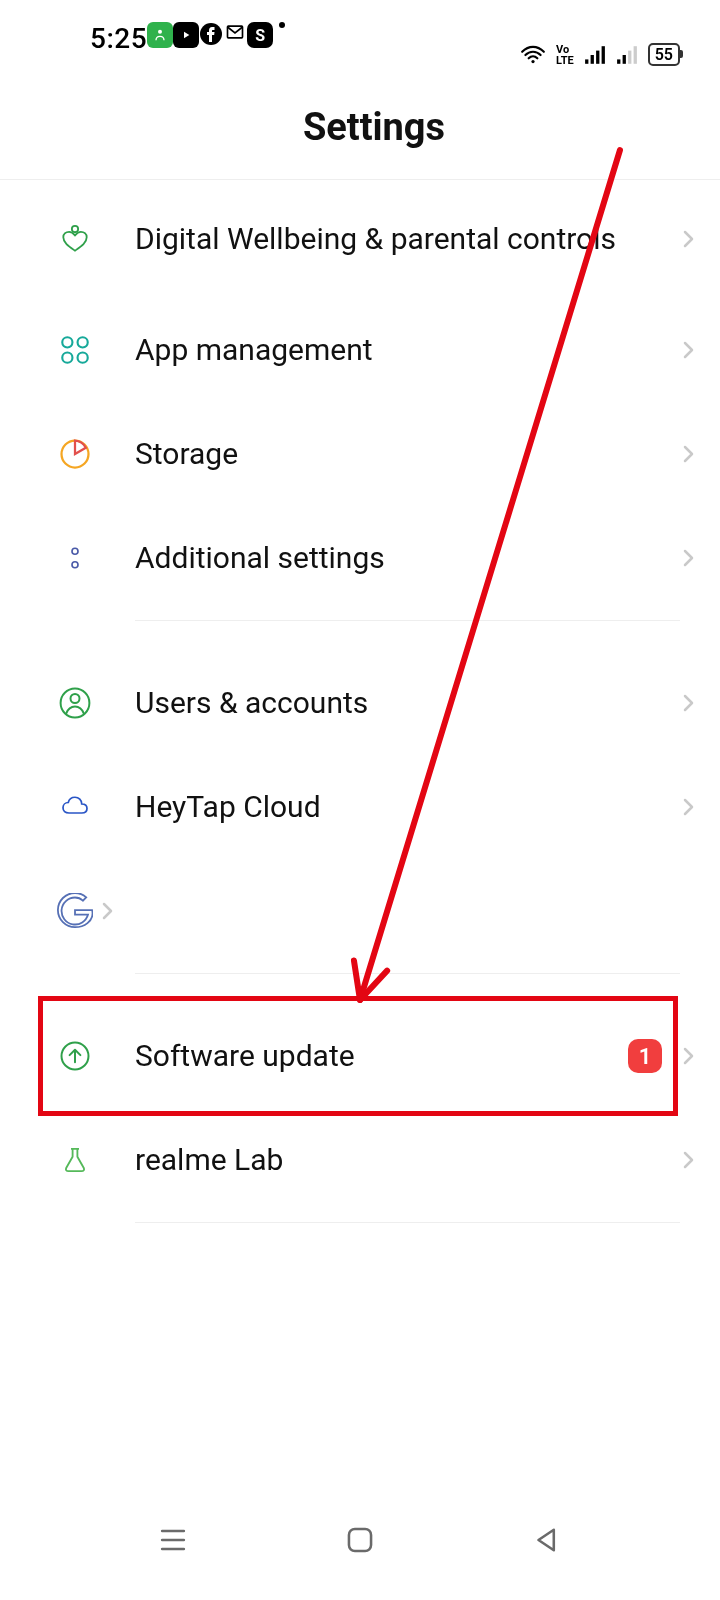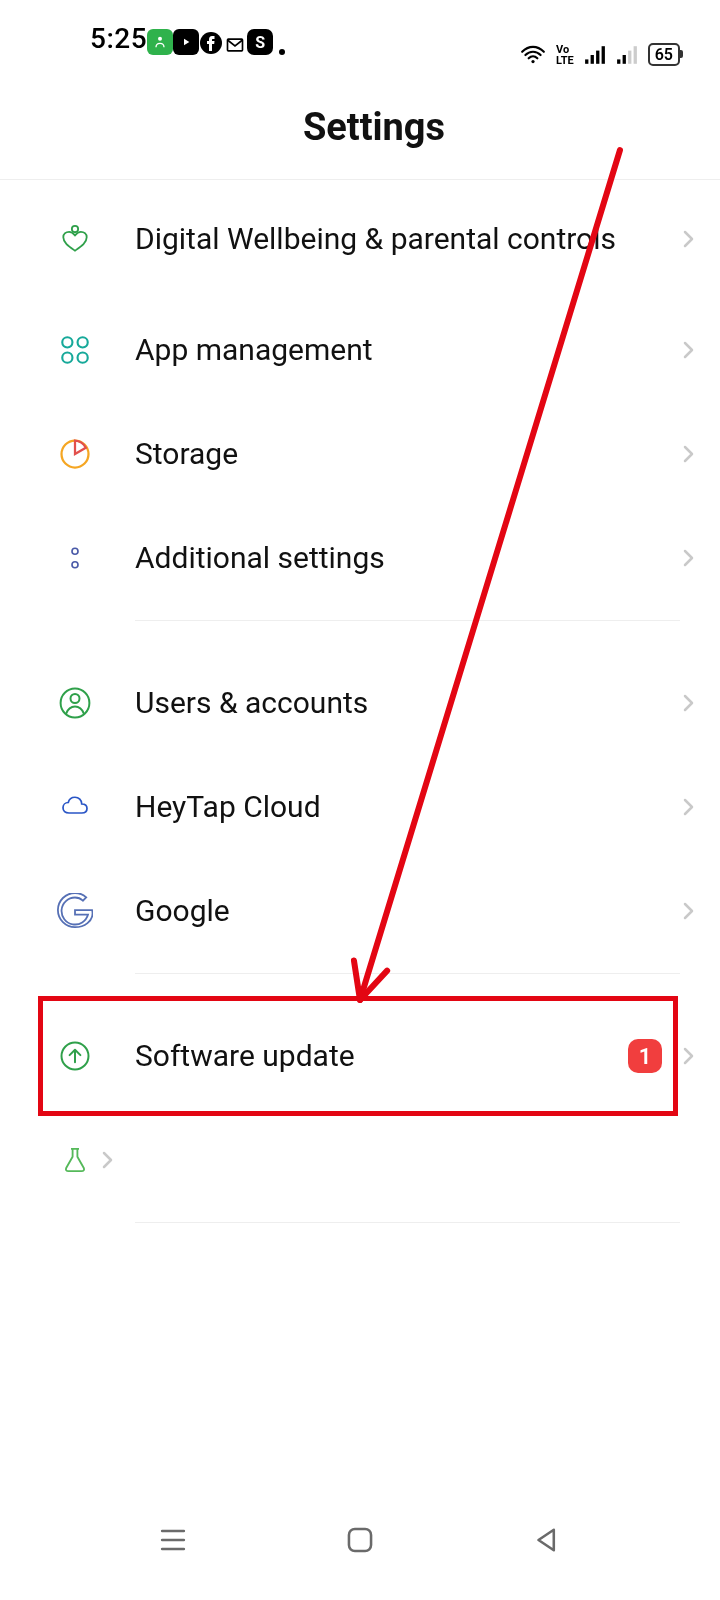--- a/index.html
+++ b/index.html
@@ -1,18 +1,18 @@
 <!DOCTYPE html>
 <html><head>
 <meta charset="utf-8">
 <style>
   * { box-sizing: border-box; margin: 0; padding: 0; }
   html, body { width: 720px; height: 1600px; background: #fff; font-family: -apple-system, 'Segoe UI', Roboto, sans-serif; overflow: hidden; position: relative; }
   .status-bar { display: flex; align-items: center; justify-content: space-between; padding: 12px 40px 0 90px; height: 65px; font-size: 26px; font-weight: 500; color: #000; }
-  .status-left { display: flex; align-items: flex-end; }
+  .status-left { display: flex; align-items: flex-start; }
   .status-right { display: flex; align-items: center; gap: 10px; margin-top: 32px; }
   .status-time { font-size: 28px; font-weight: 500; letter-spacing: 0.5px; }
   .status-icon { display: inline-flex; align-items: center; justify-content: center; }
   .app-icon { width: 26px; height: 26px; border-radius: 6px; display: inline-flex; align-items: center; justify-content: center; font-size: 16px; color: #fff; }
   .app-green { background: #2fb24c; }
   .app-black { background: #000; }
   .dot { width: 6px; height: 6px; background: #000; border-radius: 50%; margin-left: 6px; }
   .battery-box { border: 2px solid #333; border-radius: 5px; padding: 0 5px; font-size: 16px; font-weight: 600; position: relative; }
   .battery-box::after { content: ''; position: absolute; right: -5px; top: 5px; width: 3px; height: 8px; background: #333; border-radius: 0 2px 2px 0; }
   .header { text-align: center; padding: 40px 0 30px; }
@@ -81,21 +81,21 @@
         </svg>
     </span>
     <span class="status-icon">
       <svg viewBox="0 0 20 20" width="22" height="22">
           <rect x="1" y="14" width="3" height="4" fill="#000"></rect>
           <rect x="6" y="10" width="3" height="8" fill="#000"></rect>
           <rect x="11" y="6" width="3" height="12" fill="#ccc"></rect>
           <rect x="16" y="2" width="3" height="16" fill="#ccc"></rect>
         </svg>
     </span>
-    <span class="battery-box">65</span>
+    <span class="battery-box">55</span>
   </div>
 </div>
 
 <div class="header">
   <div class="header-title">Settings</div>
 </div>
 <div class="divider-top"></div>
 
 <div class="list">
 
@@ -180,21 +180,20 @@
           <path d="M9 5l7 7-7 7" stroke="#c9c9c9" stroke-width="2.5" fill="none" stroke-linecap="round" stroke-linejoin="round"></path>
         </svg></span>
   </div>
 
   <div class="list-item">
     <span class="item-icon">
       <svg viewBox="0 0 40 40" width="36" height="36">
           <path d="M20 5a15 15 0 1 0 14.5 19H20v-5h19c.3 1 .5 2 .5 3.5C39.5 31 31 38 20 38 9.5 38 1 29.5 1 19S9.5 0 20 0c5 0 9.3 1.8 12.5 4.8l-3.7 3.7C26.5 6.3 23.5 5 20 5z" fill="none" stroke="#5670b5" stroke-width="2"></path>
         </svg>
     </span>
-    <span class="item-label">Google</span>
     <span class="chevron"><svg viewBox="0 0 24 24">
           <path d="M9 5l7 7-7 7" stroke="#c9c9c9" stroke-width="2.5" fill="none" stroke-linecap="round" stroke-linejoin="round"></path>
         </svg></span>
   </div>
 
   <div class="section-sep" style="margin-top:10px;margin-bottom:30px;"></div>
 
   <div class="list-item" id="software-update-row">
     <span class="item-icon">
       <svg viewBox="0 0 40 40" width="36" height="36">
@@ -209,20 +208,21 @@
         </svg></span>
   </div>
 
 
   <div class="list-item">
     <span class="item-icon">
       <svg viewBox="0 0 40 40" width="32" height="36">
           <path d="M15 6h10M17 6v10l-8 14c-1 2 0 4 3 4h16c3 0 4-2 3-4l-8-14V6" fill="none" stroke="#55b95a" stroke-width="2.3" stroke-linejoin="round"></path>
         </svg>
     </span>
+    <span class="item-label">realme Lab</span>
     <span class="chevron"><svg viewBox="0 0 24 24">
           <path d="M9 5l7 7-7 7" stroke="#c9c9c9" stroke-width="2.5" fill="none" stroke-linecap="round" stroke-linejoin="round"></path>
         </svg></span>
   </div>
 
   <div class="section-sep" style="margin-top:10px;"></div>
 
 </div>
 
 <div class="highlight-box" id="highlight" style="left: 38px; width: 640px; top: 996px; height: 120px;"></div>

